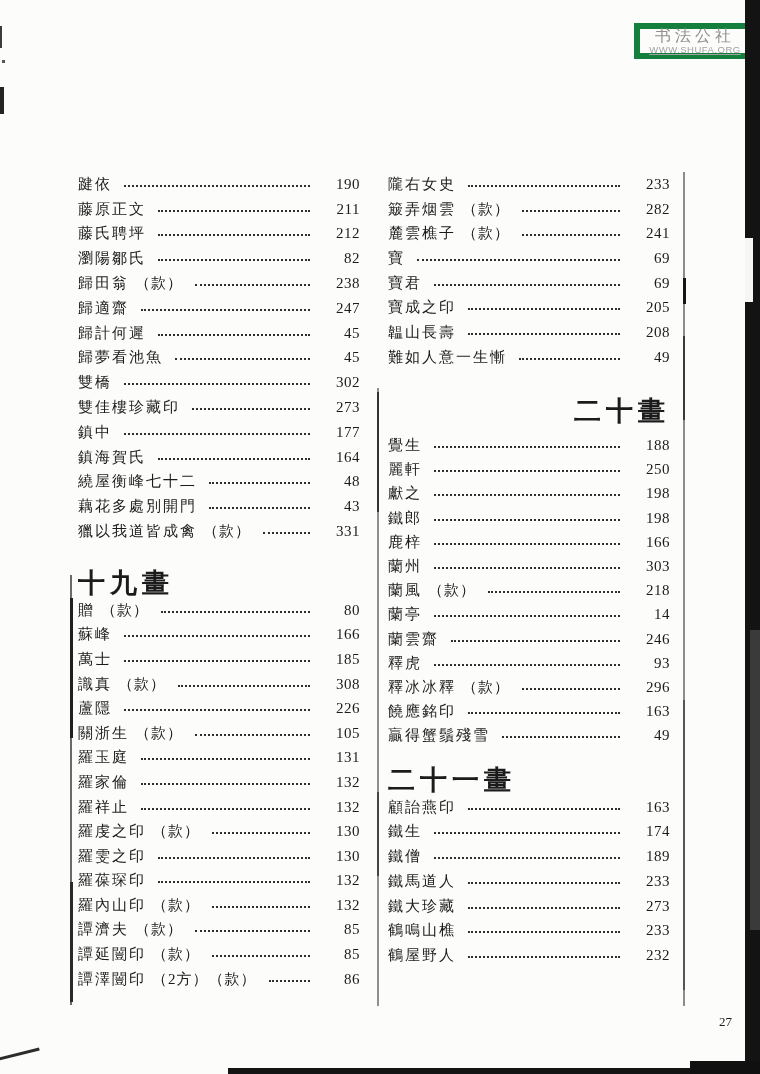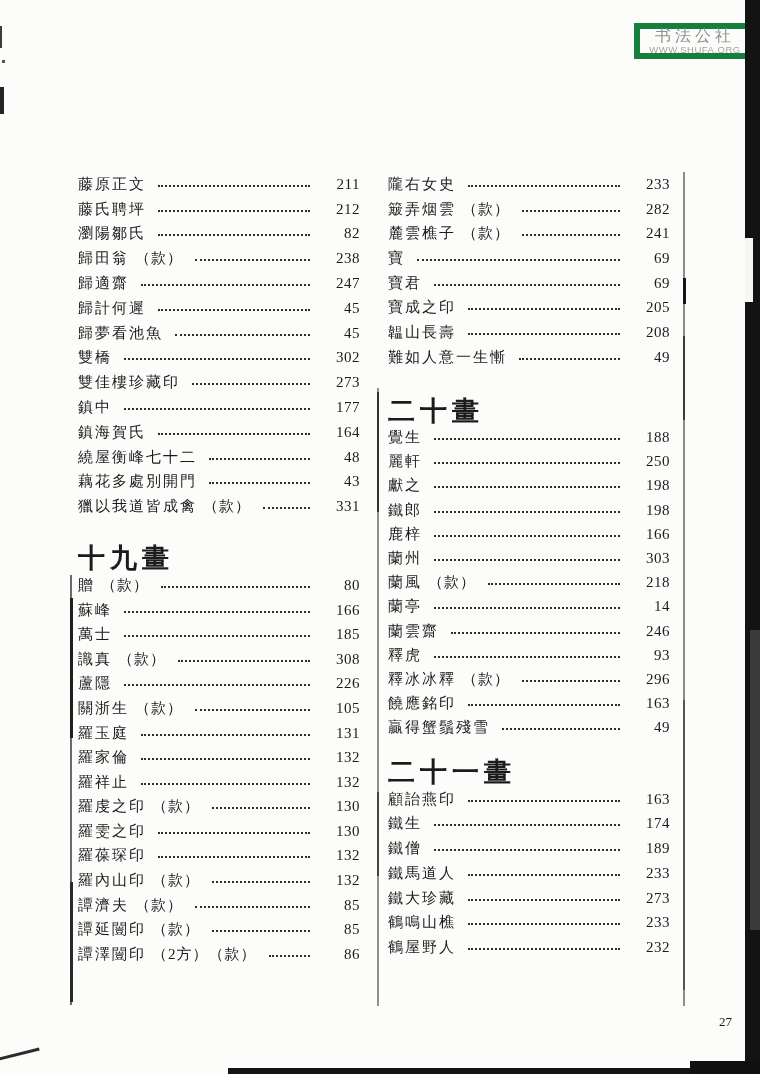--- a/index.html
+++ b/index.html
@@ -24,31 +24,31 @@
   .lbl{letter-spacing:2px;white-space:nowrap;}
   .note{margin-left:6px;letter-spacing:1px;white-space:nowrap;}
   .leader{flex:1;height:9px;border-bottom:2.2px dotted #2e2e2e;margin:0 4px 0 12px;transform:translateY(-3px);min-width:18px;}
   .num{width:46px;text-align:right;font-size:15px;letter-spacing:0.5px;}
   .section-header{
     font-size:27px;font-weight:bold;letter-spacing:5px;
     line-height:30px;height:30px;
     font-family:"Liberation Serif","DejaVu Serif",serif;
   }
   .col-0 .h-1{margin-top:24px;margin-bottom:0;}
-  .col-1 .h-1{margin-top:26px;margin-bottom:0;}
+  .col-1 .h-1{margin-top:26px;margin-bottom:8px;text-align:right;}
   .col-1 .h-2{margin-top:17px;margin-bottom:0;}
   
   #watermark{
     position:absolute;top:23px;right:4px;width:122px;height:36px;
     border:6px solid #15803d;box-sizing:border-box;
     display:flex;flex-direction:column;align-items:center;justify-content:center;
     color:var(--wm,#9a9a9a);background:transparent;
   }
   #watermark .wm-title{font-size:16px;letter-spacing:4px;line-height:17px;color:#8f8f8f;}
-  #watermark .wm-url{font-size:9.5px;letter-spacing:0.5px;line-height:11px;color:#a2a2a2;font-family:"Liberation Sans","DejaVu Sans",sans-serif;}
+  #watermark .wm-url{font-size:9.5px;letter-spacing:0.5px;line-height:11px;color:#a2a2a2;font-family:"Liberation Sans","DejaVu Sans",sans-serif;text-decoration:underline;}
   
   #page-number{position:absolute;right:28px;top:1014px;font-size:13px;}
   
   .artifact{position:absolute;pointer-events:none;}
   #edge-right{right:0;top:0;width:15px;height:1074px;background:var(--edge,#131313);}
   #edge-right-soft1{right:7px;top:238px;width:8px;height:64px;background:#f6f6f4;}
   #edge-right-soft2{right:0;top:630px;width:10px;height:300px;background:#3a3a3a;}
   #edge-bottom{left:228px;bottom:0;width:532px;height:6px;background:#141414;}
   #edge-bottom-corner{right:0;bottom:0;width:70px;height:13px;background:#101010;}
   #edge-bottom-left{left:-6px;bottom:18px;width:46px;height:3px;background:#2c2c2c;transform:rotate(-14deg);}
@@ -73,20 +73,25 @@
 <div id="page">
 
   <div id="watermark">
     <div class="wm-title">书法公社</div>
     <div class="wm-url">WWW.SHUFA.ORG</div>
   </div>
 
   <div class="index-col col-0">
       <div class="sec-0">
         <div class="row">
+          <span class="lbl">踺依</span>
+          <span class="leader"></span>
+          <span class="num">190</span>
+        </div>
+        <div class="row">
           <span class="lbl">藤原正文</span>
           <span class="leader"></span>
           <span class="num">211</span>
         </div>
         <div class="row">
           <span class="lbl">藤氏聘坪</span>
           <span class="leader"></span>
           <span class="num">212</span>
         </div>
         <div class="row">

